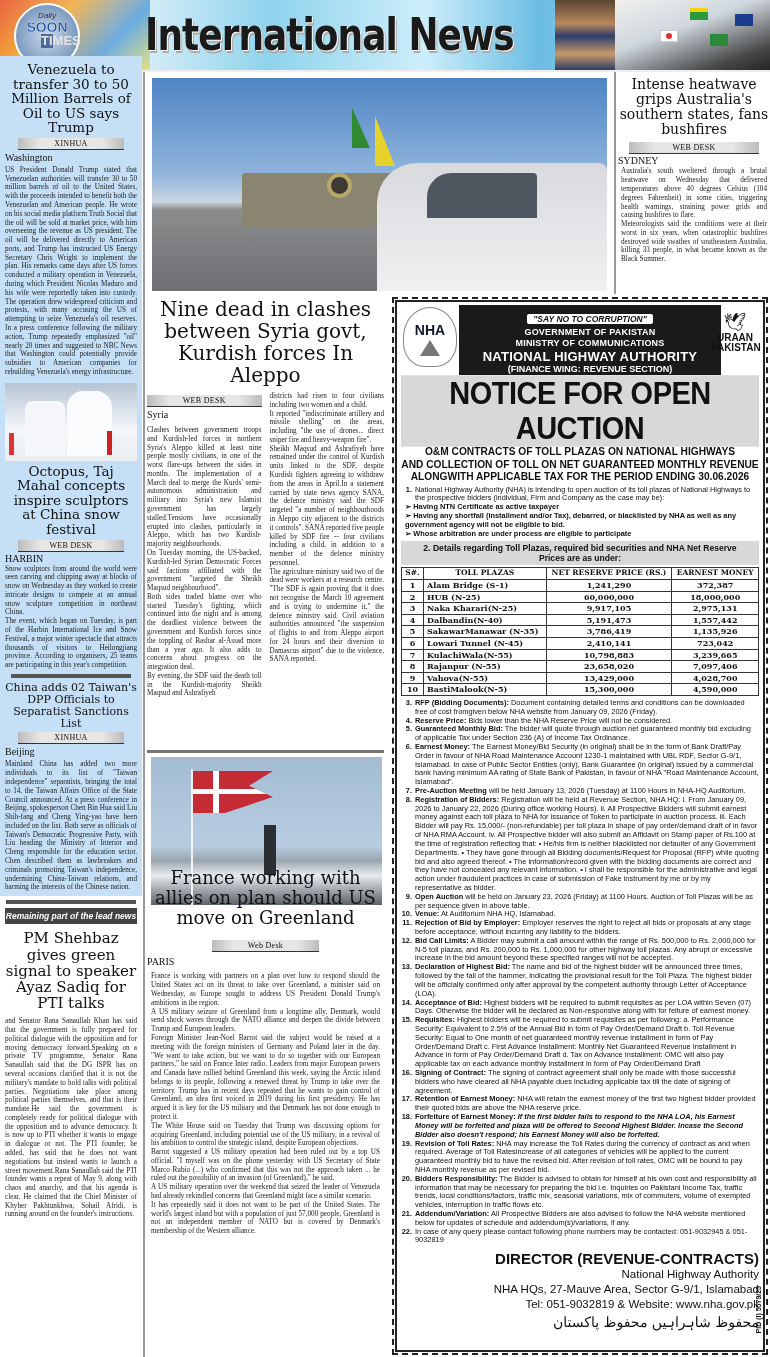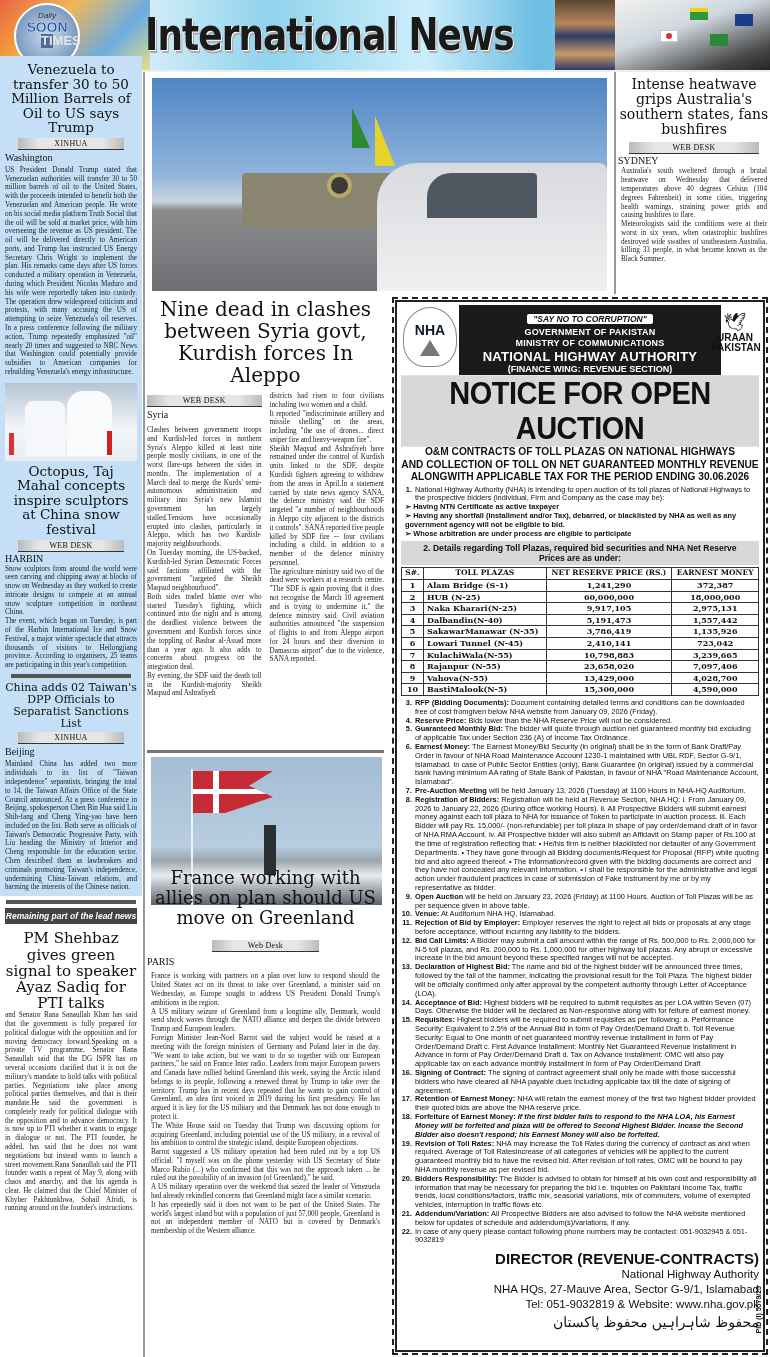--- a/index.html
+++ b/index.html
@@ -112,21 +112,21 @@
     <h2 class="hl" style="font-size:11px">China adds 02 Taiwan's DPP Officials to Separatist Sanctions List</h2>
     <span class="byline">XINHUA</span>
     <div class="dateline">Beijing</div>
     <div class="body">
         <p>Mainland China has added two more individuals to its list of "Taiwan independence" separatists, bringing the total to 14, the Taiwan Affairs Office of the State Council announced. At a press conference in Beijing, spokesperson Chen Bin Hua said Liu Shih-fang and Cheng Ying-yao have been included on the list. Both serve as officials of Taiwan's Democratic Progressive Party, with Liu heading the Ministry of Interior and Cheng responsible for the education sector. Chen described them as lawbreakers and criminals promoting Taiwan's independence, undermining China-Taiwan relations, and harming the interests of the Chinese nation.</p>
       </div>
   </div>
   <div class="divbar"></div>
   <div class="remain">Remaining part of the lead news</div>
   <div style="padding:0 5px">
-    <h2 class="hl" style="font-size:15px;">PM Shehbaz gives green signal to speaker Ayaz Sadiq for PTI talks</h2>
+    <h2 class="hl" style="font-size:15px;margin-bottom:6px">PM Shehbaz gives green signal to speaker Ayaz Sadiq for PTI talks</h2>
     <div class="body">
         <p>and Senator Rana Sanaullah Khan has said that the government is fully prepared for political dialogue with the opposition and for moving democracy forward.Speaking on a private TV programme, Senator Rana Sanaullah said that the DG ISPR has on several occasions clarified that it is not the military's mandate to hold talks with political parties. Negotiations take place among political parties themselves, and that is their mandate.He said the government is completely ready for political dialogue with the opposition and to advance democracy. It is now up to PTI whether it wants to engage in dialogue or not. The PTI founder, he added, has said that he does not want negotiations but instead wants to launch a street movement.Rana Sanaullah said the PTI founder wants a repeat of May 9, along with chaos and anarchy, and that his agenda is clear. He claimed that the Chief Minister of Khyber Pakhtunkhwa, Sohail Afridi, is running around on the founder's instructions.</p>
       </div>
   </div>
 </div>
 
 <div class="photo" style="position:absolute;left:152px;top:78px;width:455px;height:213px;background:linear-gradient(180deg,#4f84c4 0%,#8fb4dc 45%,#c9d5df 58%,#8a8c8e 62%,#6d6f72 100%)">
   <div style="position:absolute;left:200px;top:30px;width:0;height:0;border-left:18px solid #2f8a32;border-top:40px solid transparent"></div>
   <div style="position:absolute;left:223px;top:38px;width:0;height:0;border-left:20px solid #e6d22b;border-top:50px solid transparent"></div>
   <div style="position:absolute;left:90px;top:95px;width:170px;height:55px;background:#8a8571;border-radius:4px"></div>

